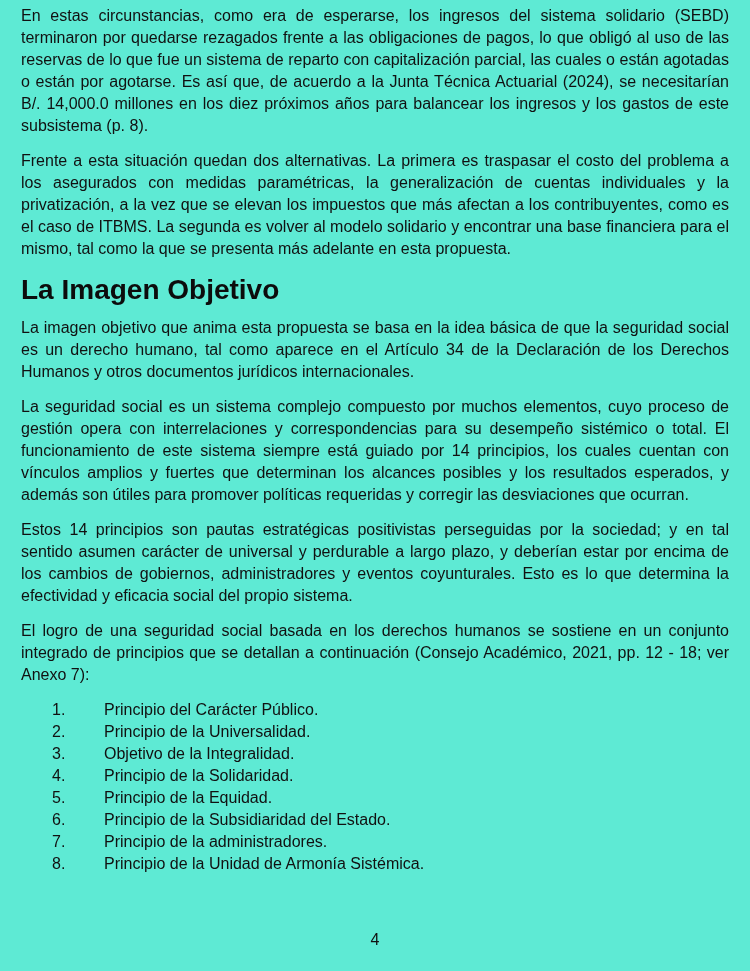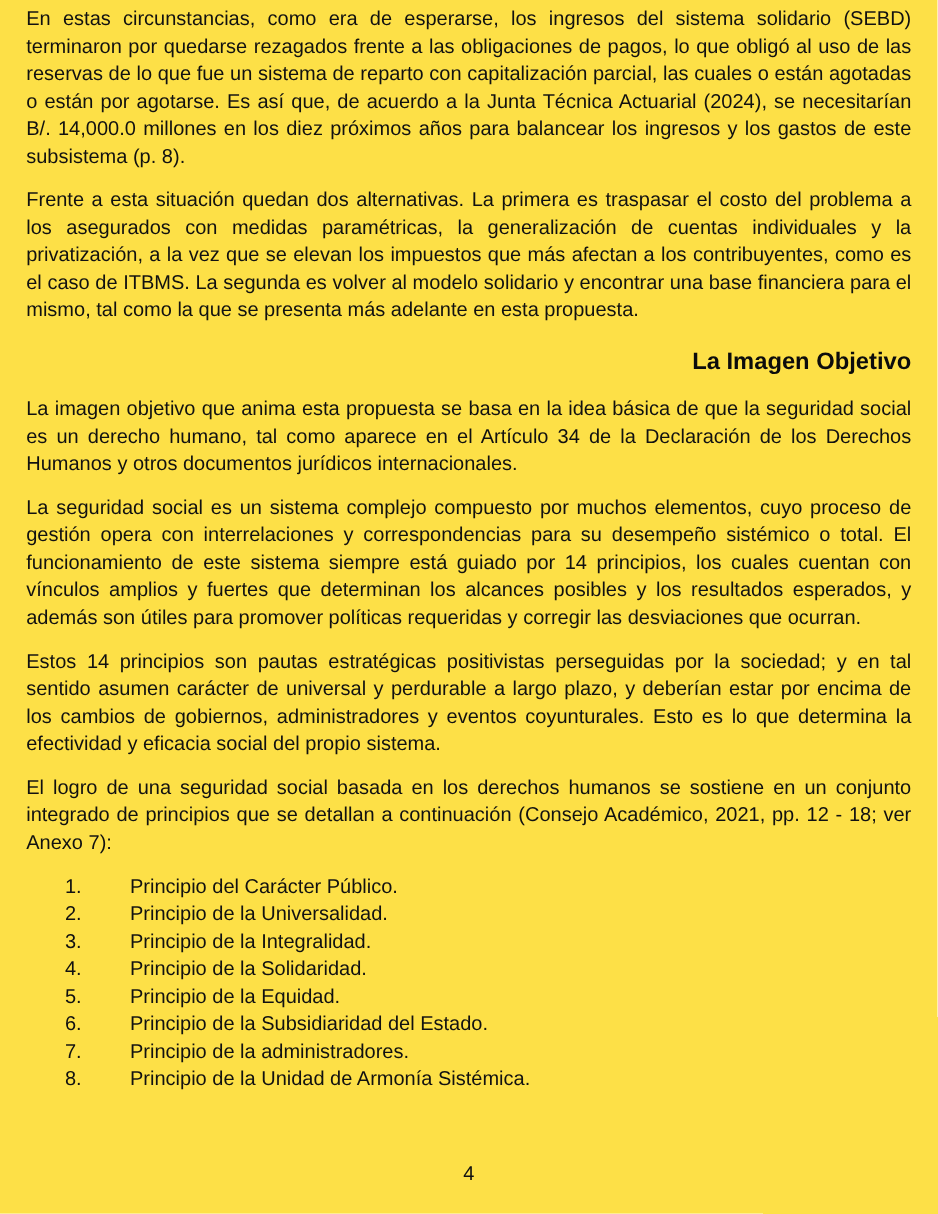--- a/index.html
+++ b/index.html
@@ -5,41 +5,40 @@
   html, body {
     margin: 0;
     padding: 0;
     background: #ffffff;
   }
   .page {
     position: relative;
     width: 750px;
     height: 971px;
     box-sizing: border-box;
-    background: #fde047;
+    background: #5eead4;
     font-family: "Liberation Sans", sans-serif;
     font-size: 16px;
     line-height: 22px;
     color: #111111;
     padding: 5px 21px 0 21px;
     overflow: hidden;
   }
   .page p {
     margin: 0 0 13px 0;
     text-align: justify;
     text-justify: inter-word;
   }
   h1.section-heading {
     font-family: "Liberation Sans", sans-serif;
-    font-size: 19px;
+    font-size: 28px;
     line-height: 32px;
     font-weight: bold;
     color: #0c0c0c;
     margin: 14px 0 11px 0;
-    text-align: right;
   }
   .principles-list {
     margin: 0 0 13px 0;
     padding: 0 0 0 31px;
   }
   .list-row {
     display: flex;
     align-items: baseline;
     line-height: 22px;
   }
@@ -85,21 +84,21 @@
     <div class="list-row">
       <span class="list-num">1.</span>
       <span class="list-label">Principio del Carácter Público.</span>
     </div>
     <div class="list-row">
       <span class="list-num">2.</span>
       <span class="list-label">Principio de la Universalidad.</span>
     </div>
     <div class="list-row">
       <span class="list-num">3.</span>
-      <span class="list-label">Principio de la Integralidad.</span>
+      <span class="list-label">Objetivo de la Integralidad.</span>
     </div>
     <div class="list-row">
       <span class="list-num">4.</span>
       <span class="list-label">Principio de la Solidaridad.</span>
     </div>
     <div class="list-row">
       <span class="list-num">5.</span>
       <span class="list-label">Principio de la Equidad.</span>
     </div>
     <div class="list-row">

